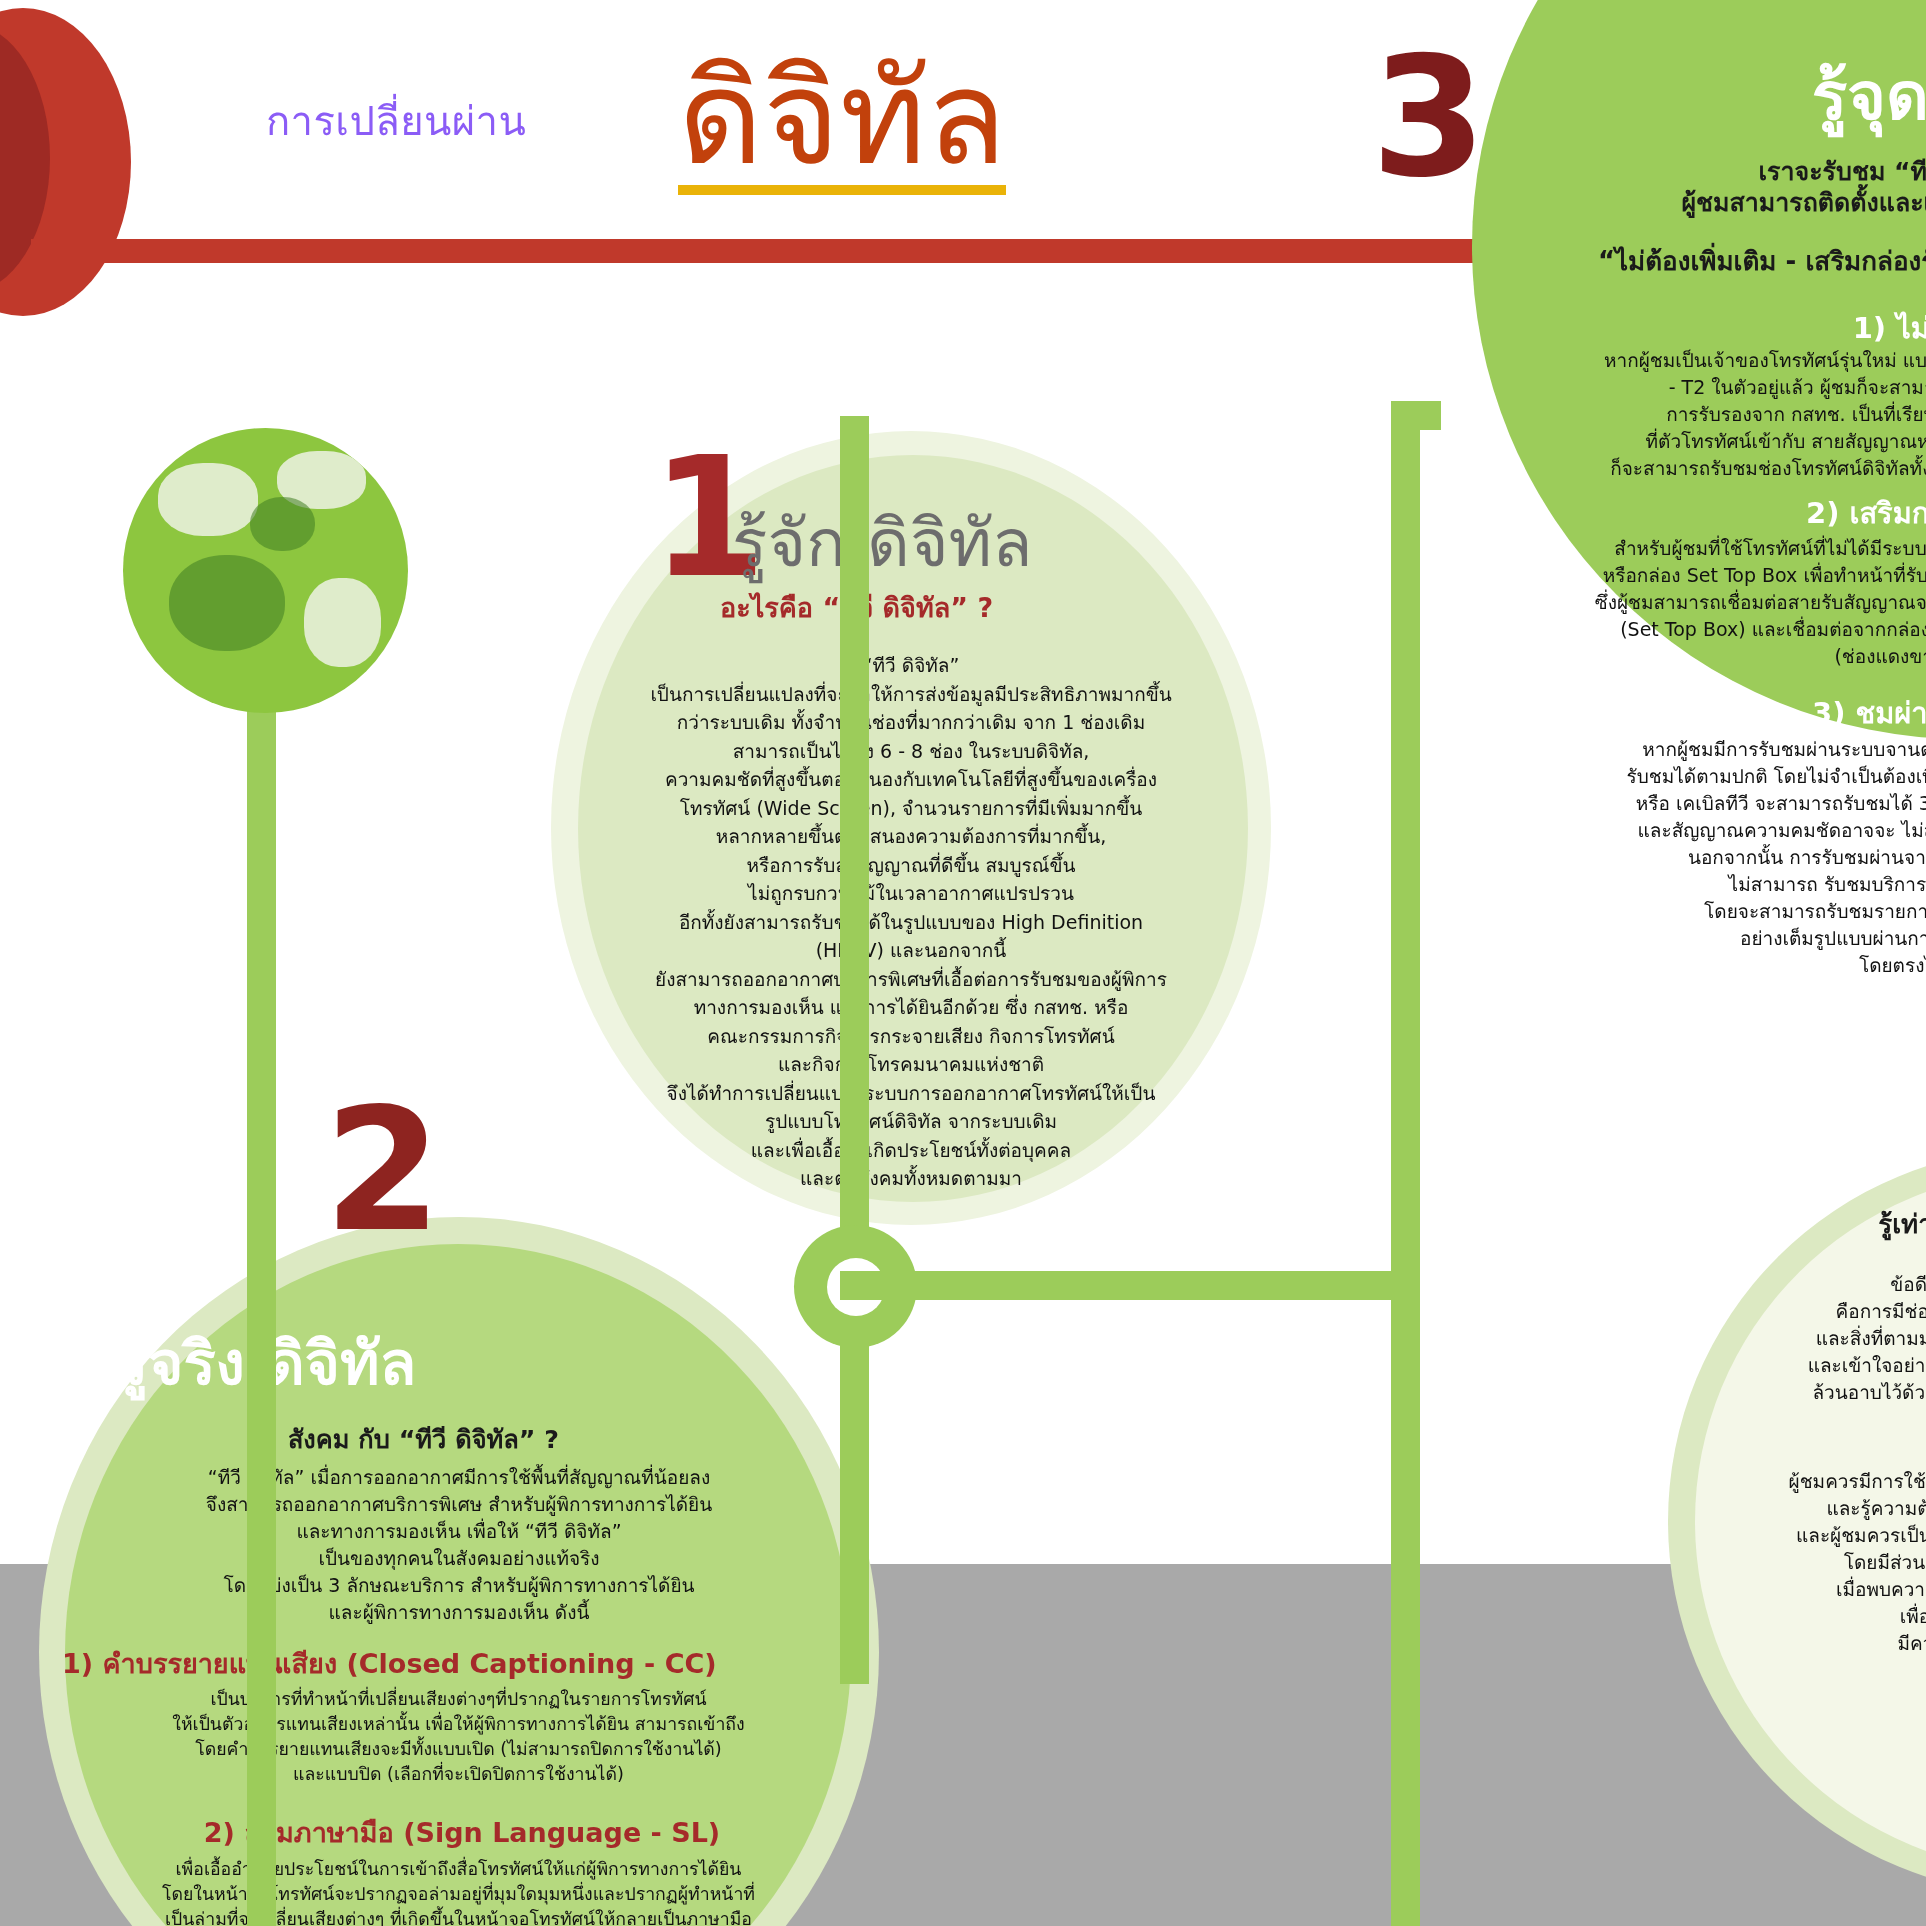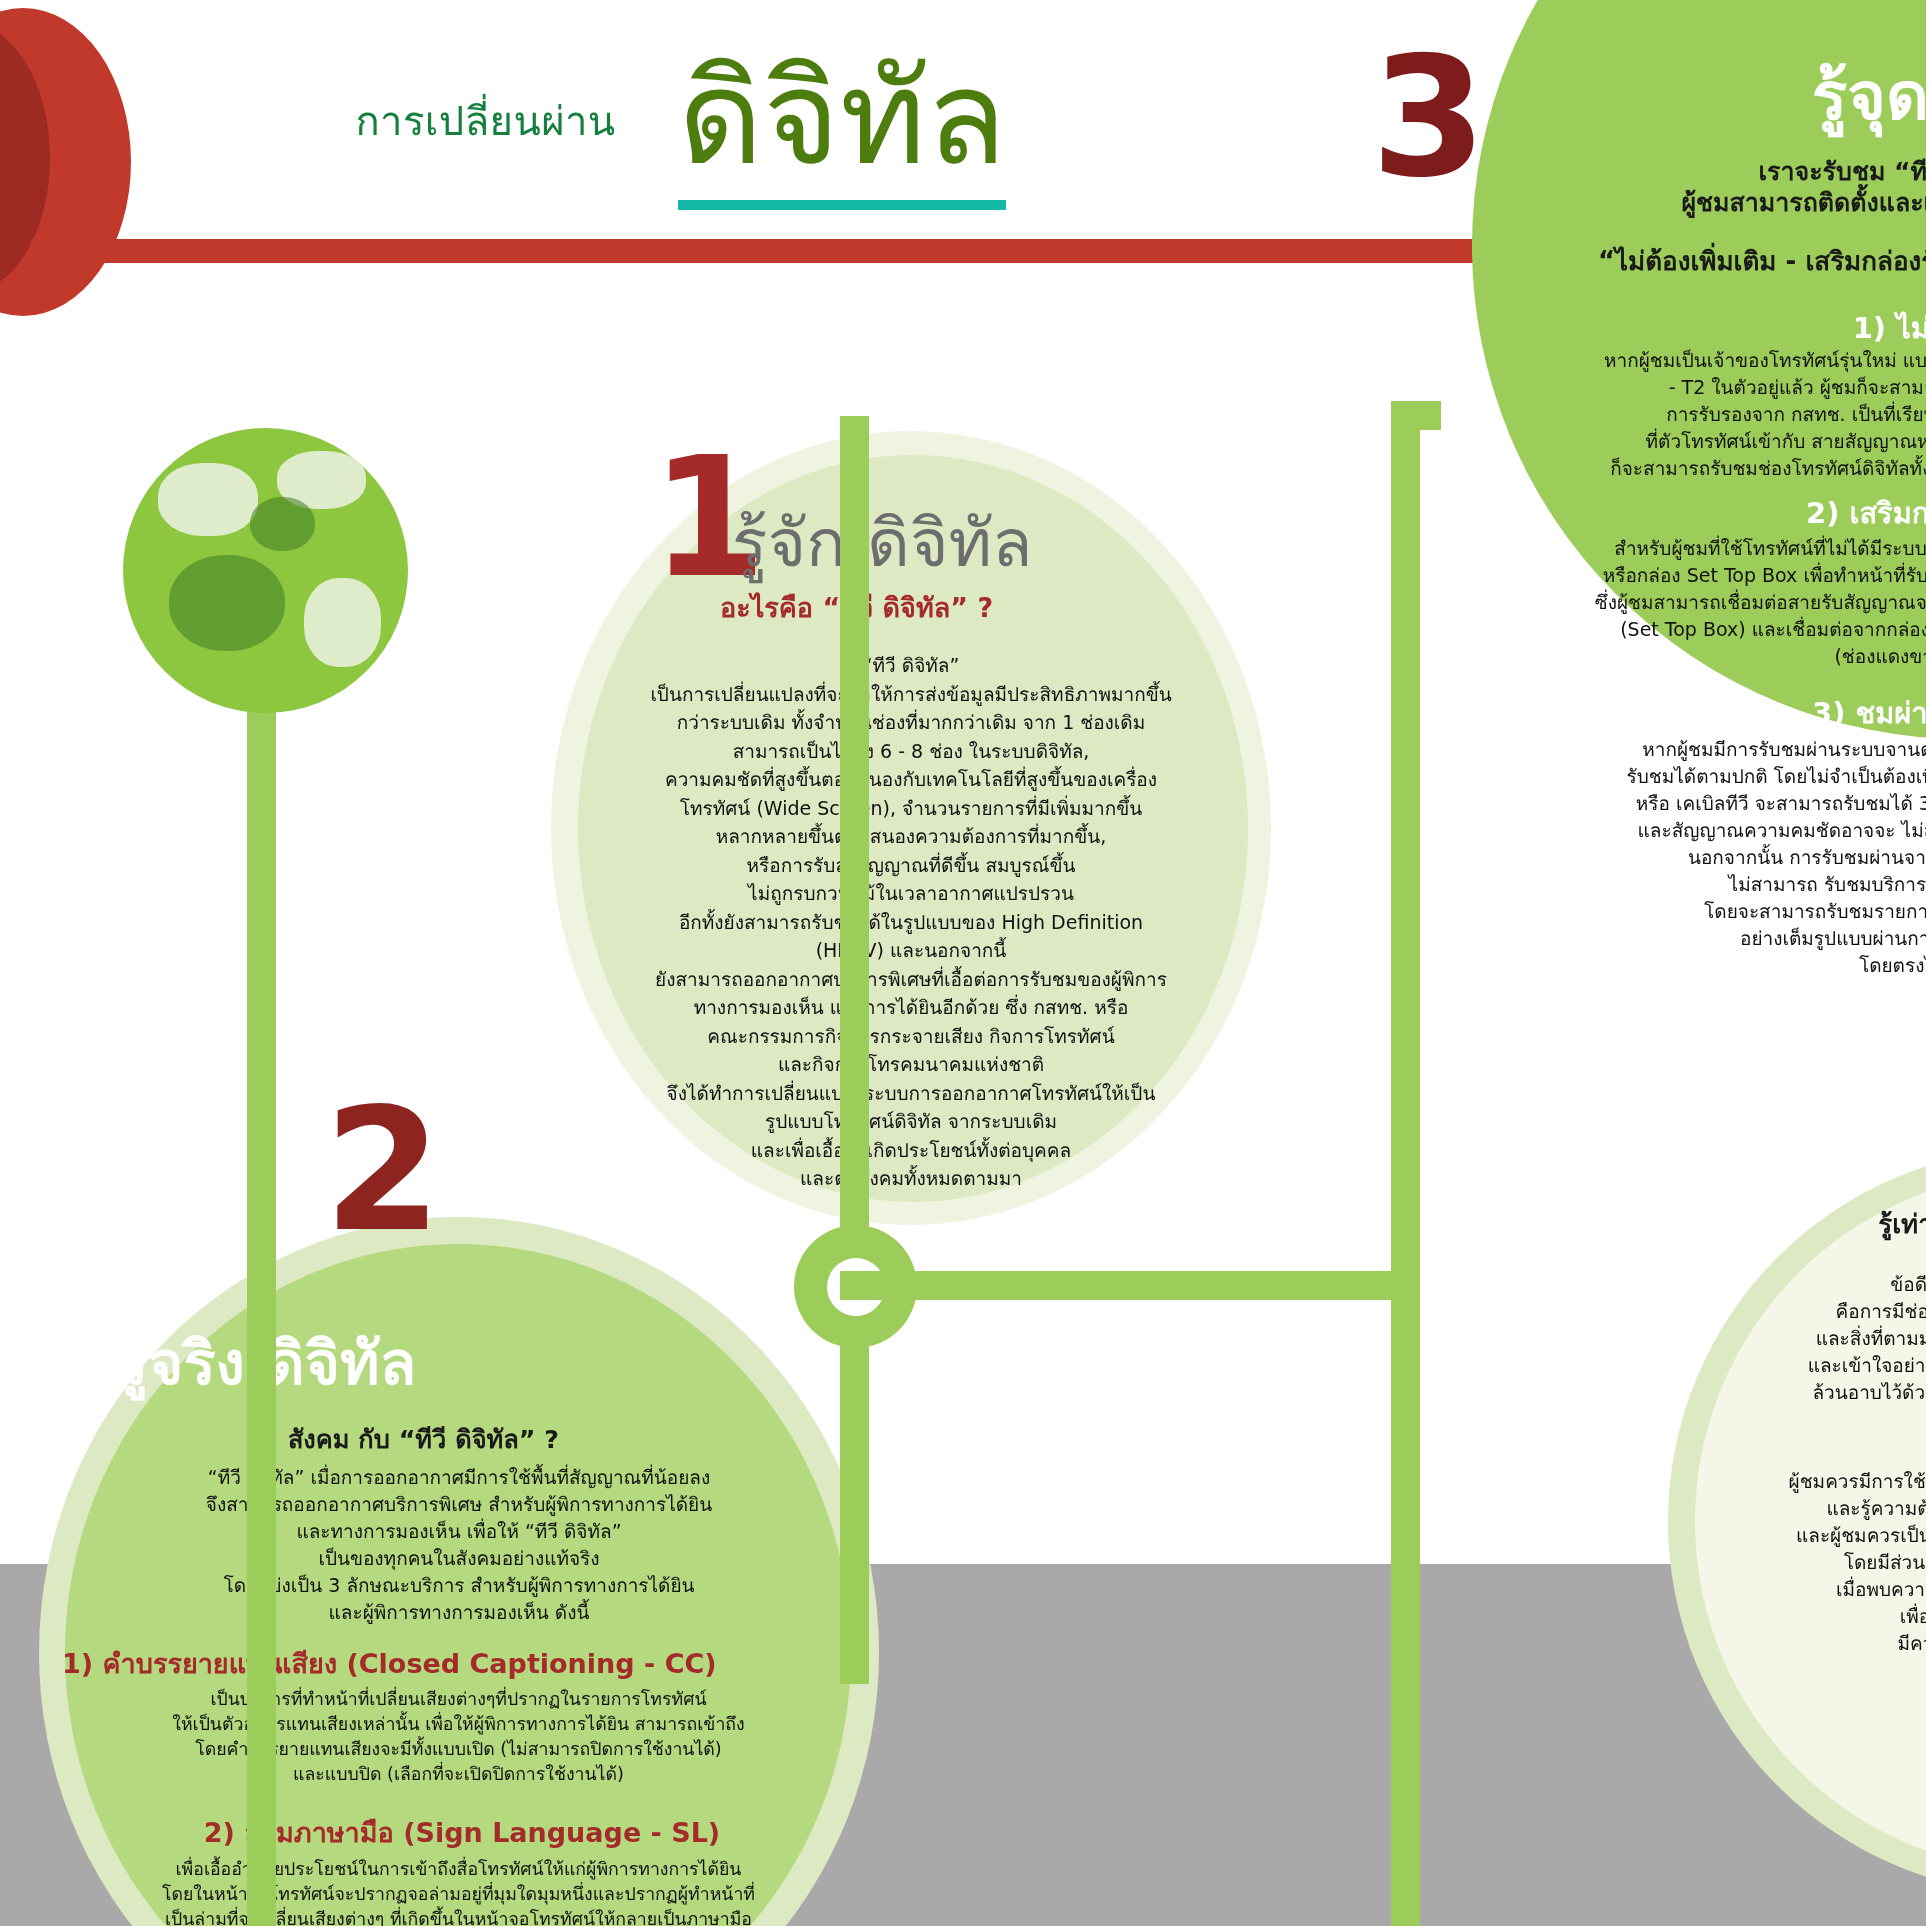--- a/index.html
+++ b/index.html
@@ -32,31 +32,31 @@
   }
   .red-dot-in{
     position:absolute;left:-116px;top:23px;width:166px;height:270px;
     background:#9e2a24;border-radius:50%;
   }
   .red-bar{
     position:absolute;left:31px;top:239px;width:1456px;height:24px;
     background:#c0392b;
   }
   .title-small1{
-    position:absolute;left:266px;top:100px;width:439px;text-align:center;
-    font-size:40px;color:#15803d;letter-spacing:0.4px;line-height:1.05;
+    position:absolute;left:266px;top:100px;width:439px;text-align:left;
+    font-size:40px;color:#8b5cf6;letter-spacing:0.4px;line-height:1.05;
   }
   .title-small2{
     position:absolute;left:166px;top:152px;width:539px;text-align:right;
     font-size:40px;color:#6d6d6d;letter-spacing:0.4px;line-height:1.05;
   }
   .title-big{
     position:absolute;left:678px;top:52px;
-    font-size:131px;color:#4d7c0f;line-height:1;
-    border-bottom:10px solid #14b8a6;padding-bottom:17px;
+    font-size:131px;color:#c2410c;line-height:1;
+    border-bottom:10px solid #eab308;padding-bottom:2px;
   }
   .big-num3{
     position:absolute;left:1371px;top:35px;
     font-size:166px;color:#7e1c1c;font-weight:bold;line-height:1;
   }
 
   
   .pipe{position:absolute;background:#9ccc5a;}
   .joint{
     position:absolute;border-radius:50%;background:#9ccc5a;

